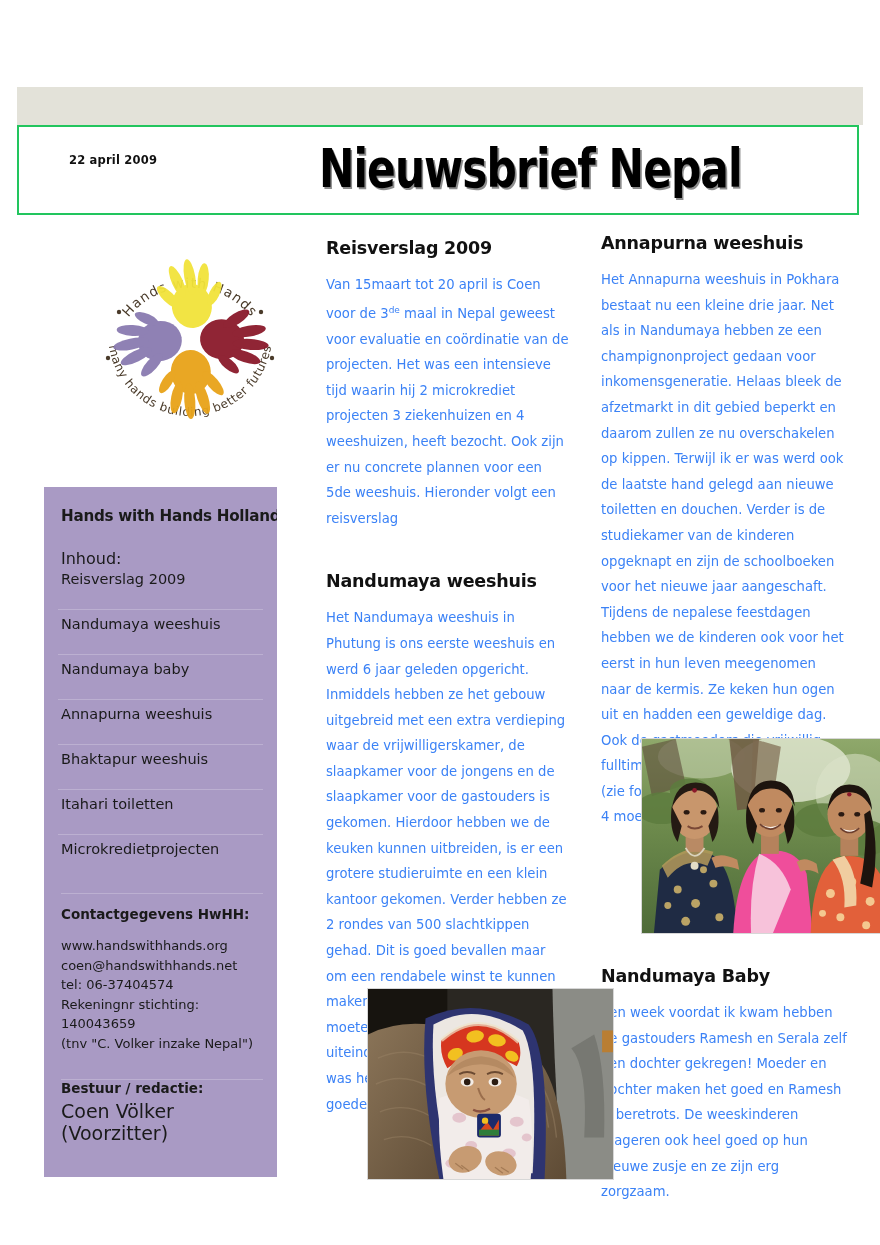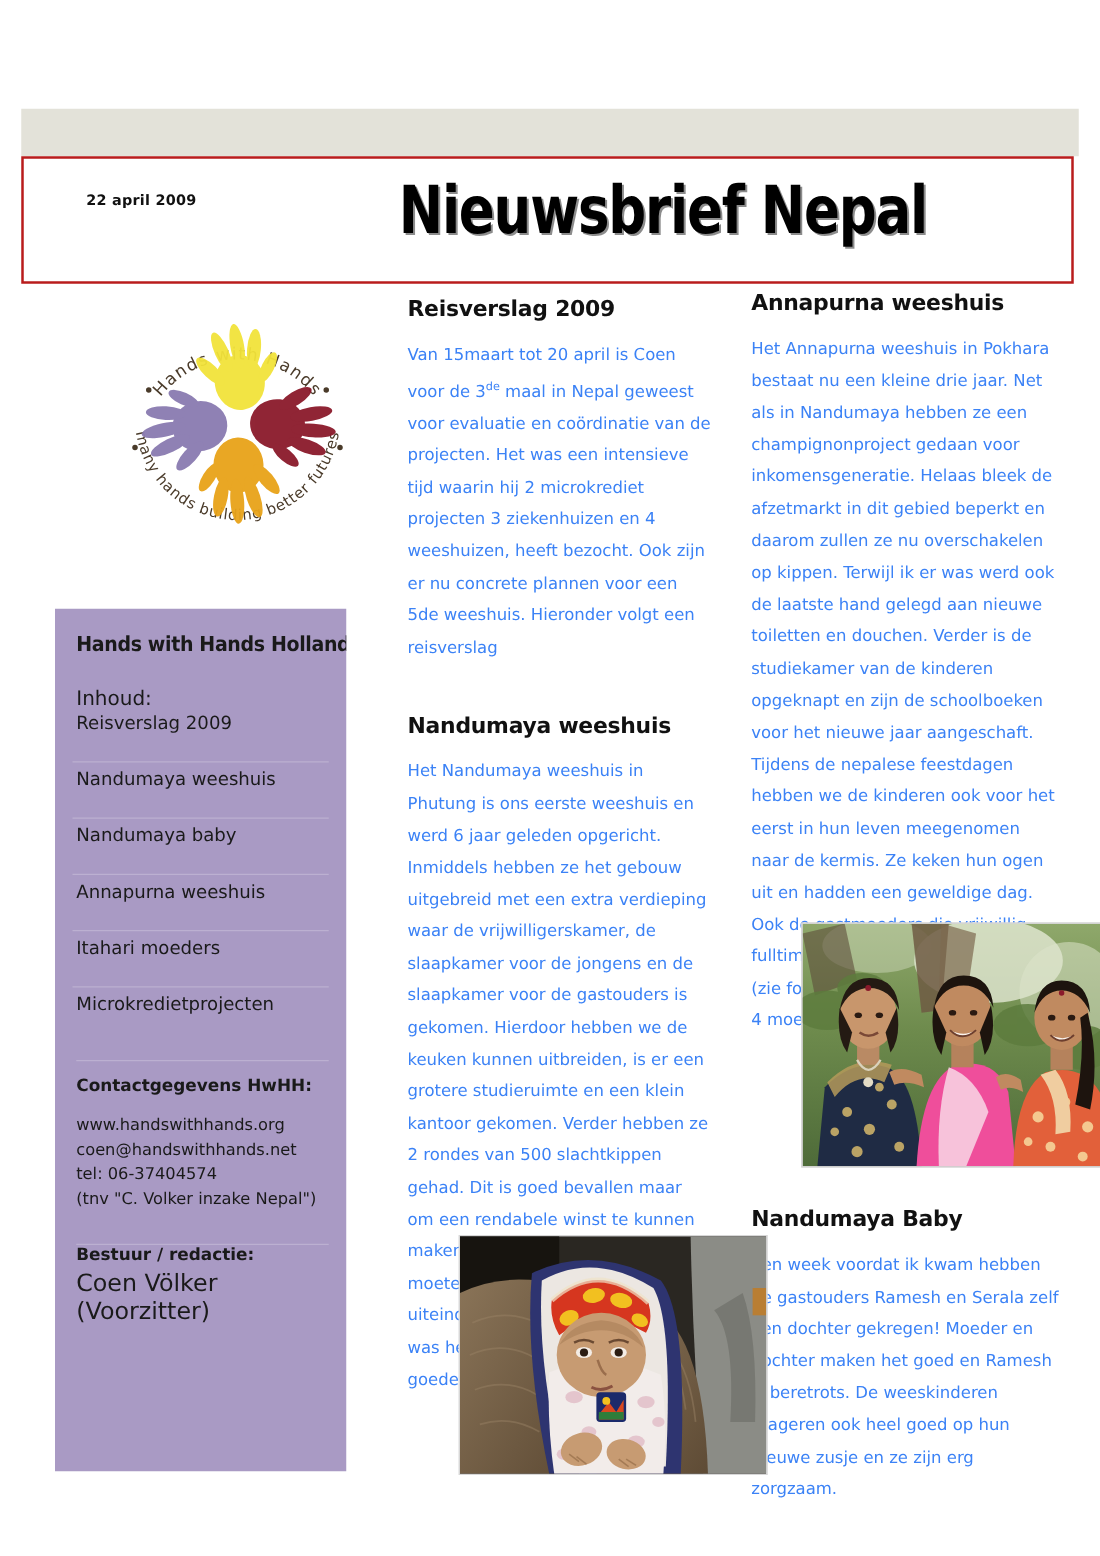--- a/index.html
+++ b/index.html
@@ -24,23 +24,23 @@
     top: 87px;
     width: 846px;
     height: 38px;
     background: #e3e2d9;
   }
   .header-box {
     position: absolute;
     left: 17px;
     top: 125px;
     width: 842px;
-    height: 102px;
+    height: 90px;
     background: #ffffff;
-    border: 2px solid #b91c1c;
+    border: 2px solid #22c55e;
     box-sizing: border-box;
   }
   .header-box::after {
     content: "";
     position: absolute;
     left: 1px;
     right: 1px;
     bottom: 1px;
     top: 1px;
     border: 1px solid #ffffff;
@@ -230,29 +230,31 @@
 
 <aside class="sidebar">
   <div class="sb-title">Hands with Hands Holland</div>
   <div class="sb-inhoud">Inhoud:</div>
 
   <ul class="toc">
     <li class="first">Reisverslag 2009</li>
     <li>Nandumaya weeshuis</li>
     <li>Nandumaya baby</li>
     <li>Annapurna weeshuis</li>
-    <li>Itahari moeders</li>
+    <li>Bhaktapur weeshuis</li>
+    <li>Itahari toiletten</li>
     <li>Microkredietprojecten</li>
   </ul>
 
   <div class="sb-sub">Contactgegevens HwHH:</div>
   <div class="sb-lines">
     <div>www.handswithhands.org</div>
     <div>coen@handswithhands.net</div>
     <div>tel: 06-37404574</div>
+    <div>Rekeningnr stichting: 140043659</div>
     <div>(tnv "C. Volker inzake Nepal")</div>
   </div>
 
   <div class="sb-sub2">Bestuur / redactie:</div>
   <div class="sb-lines2">
     <div>Coen Völker (Voorzitter)</div>
 
   </div>
 </aside>
 

